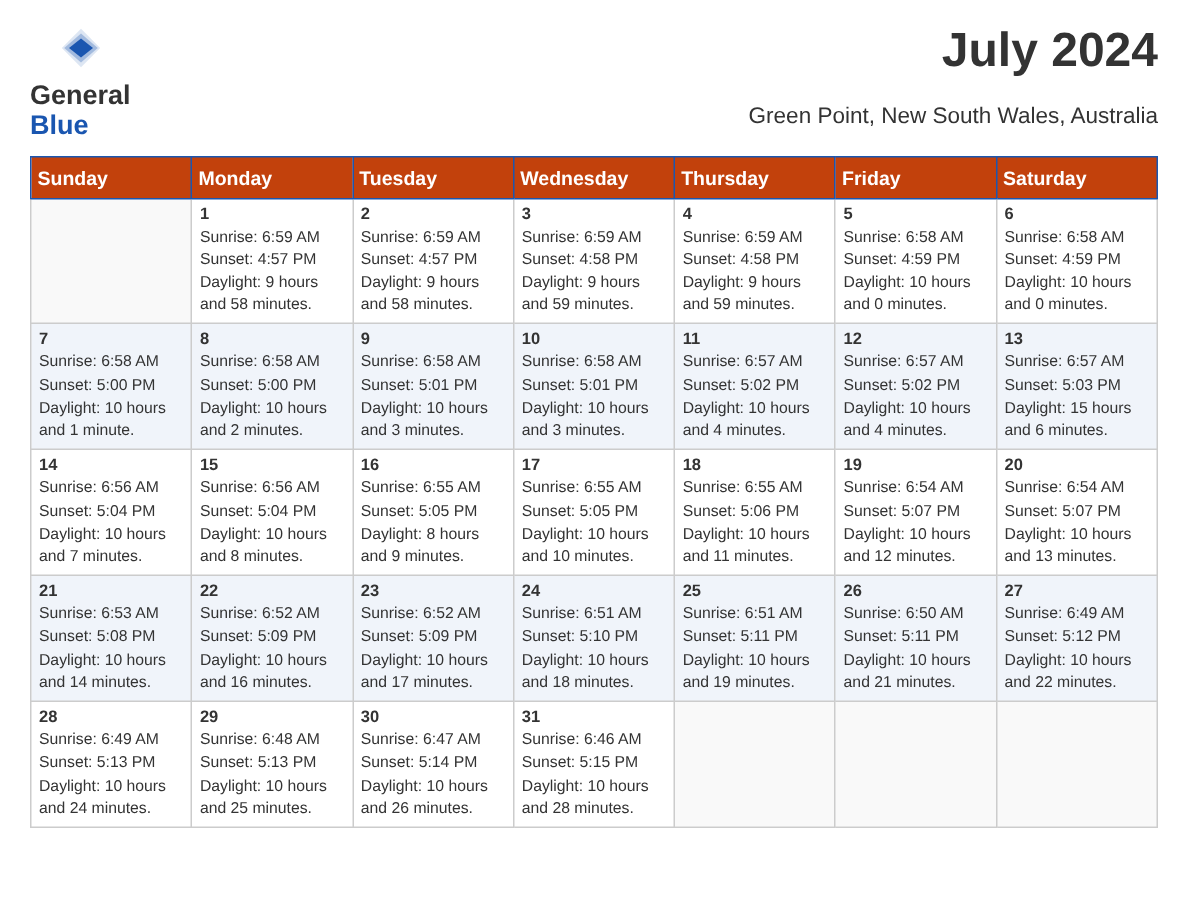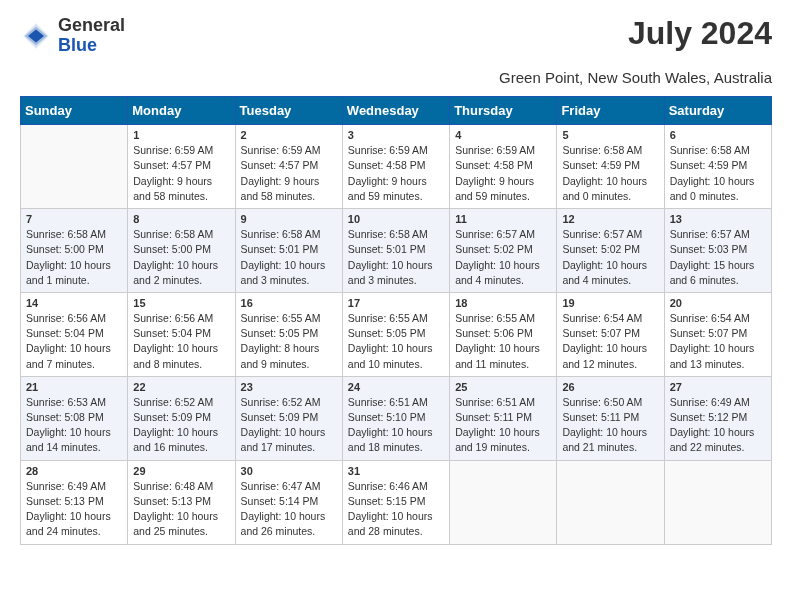--- a/index.html
+++ b/index.html
@@ -13,20 +13,21 @@
     .header-top {
       display: flex;
       justify-content: space-between;
       align-items: flex-start;
       margin-bottom: 4px;
     }
     .logo {
       display: flex;
       align-items: center;
       gap: 6px;
+      flex-direction: column;
     }
     .logo-text {
       font-size: 18px;
       font-weight: bold;
       line-height: 1.1;
     }
     .logo-text span.general { color: #333; }
     .logo-text span.blue { color: #1a56b0; }
     .logo-icon {
       width: 32px;
@@ -45,21 +46,21 @@
       font-size: 15px;
       color: #333;
       margin-top: 18px;
     }
     table {
       width: 100%;
       border-collapse: collapse;
       margin-top: 10px;
     }
     th {
-      background-color: #0369a1;
+      background-color: #c2410c;
       color: #fff;
       font-size: 13px;
       font-weight: bold;
       padding: 6px 4px;
       text-align: left;
       border: 1px solid #1a56b0;
     }
     td {
       vertical-align: top;
       font-size: 10.5px;

